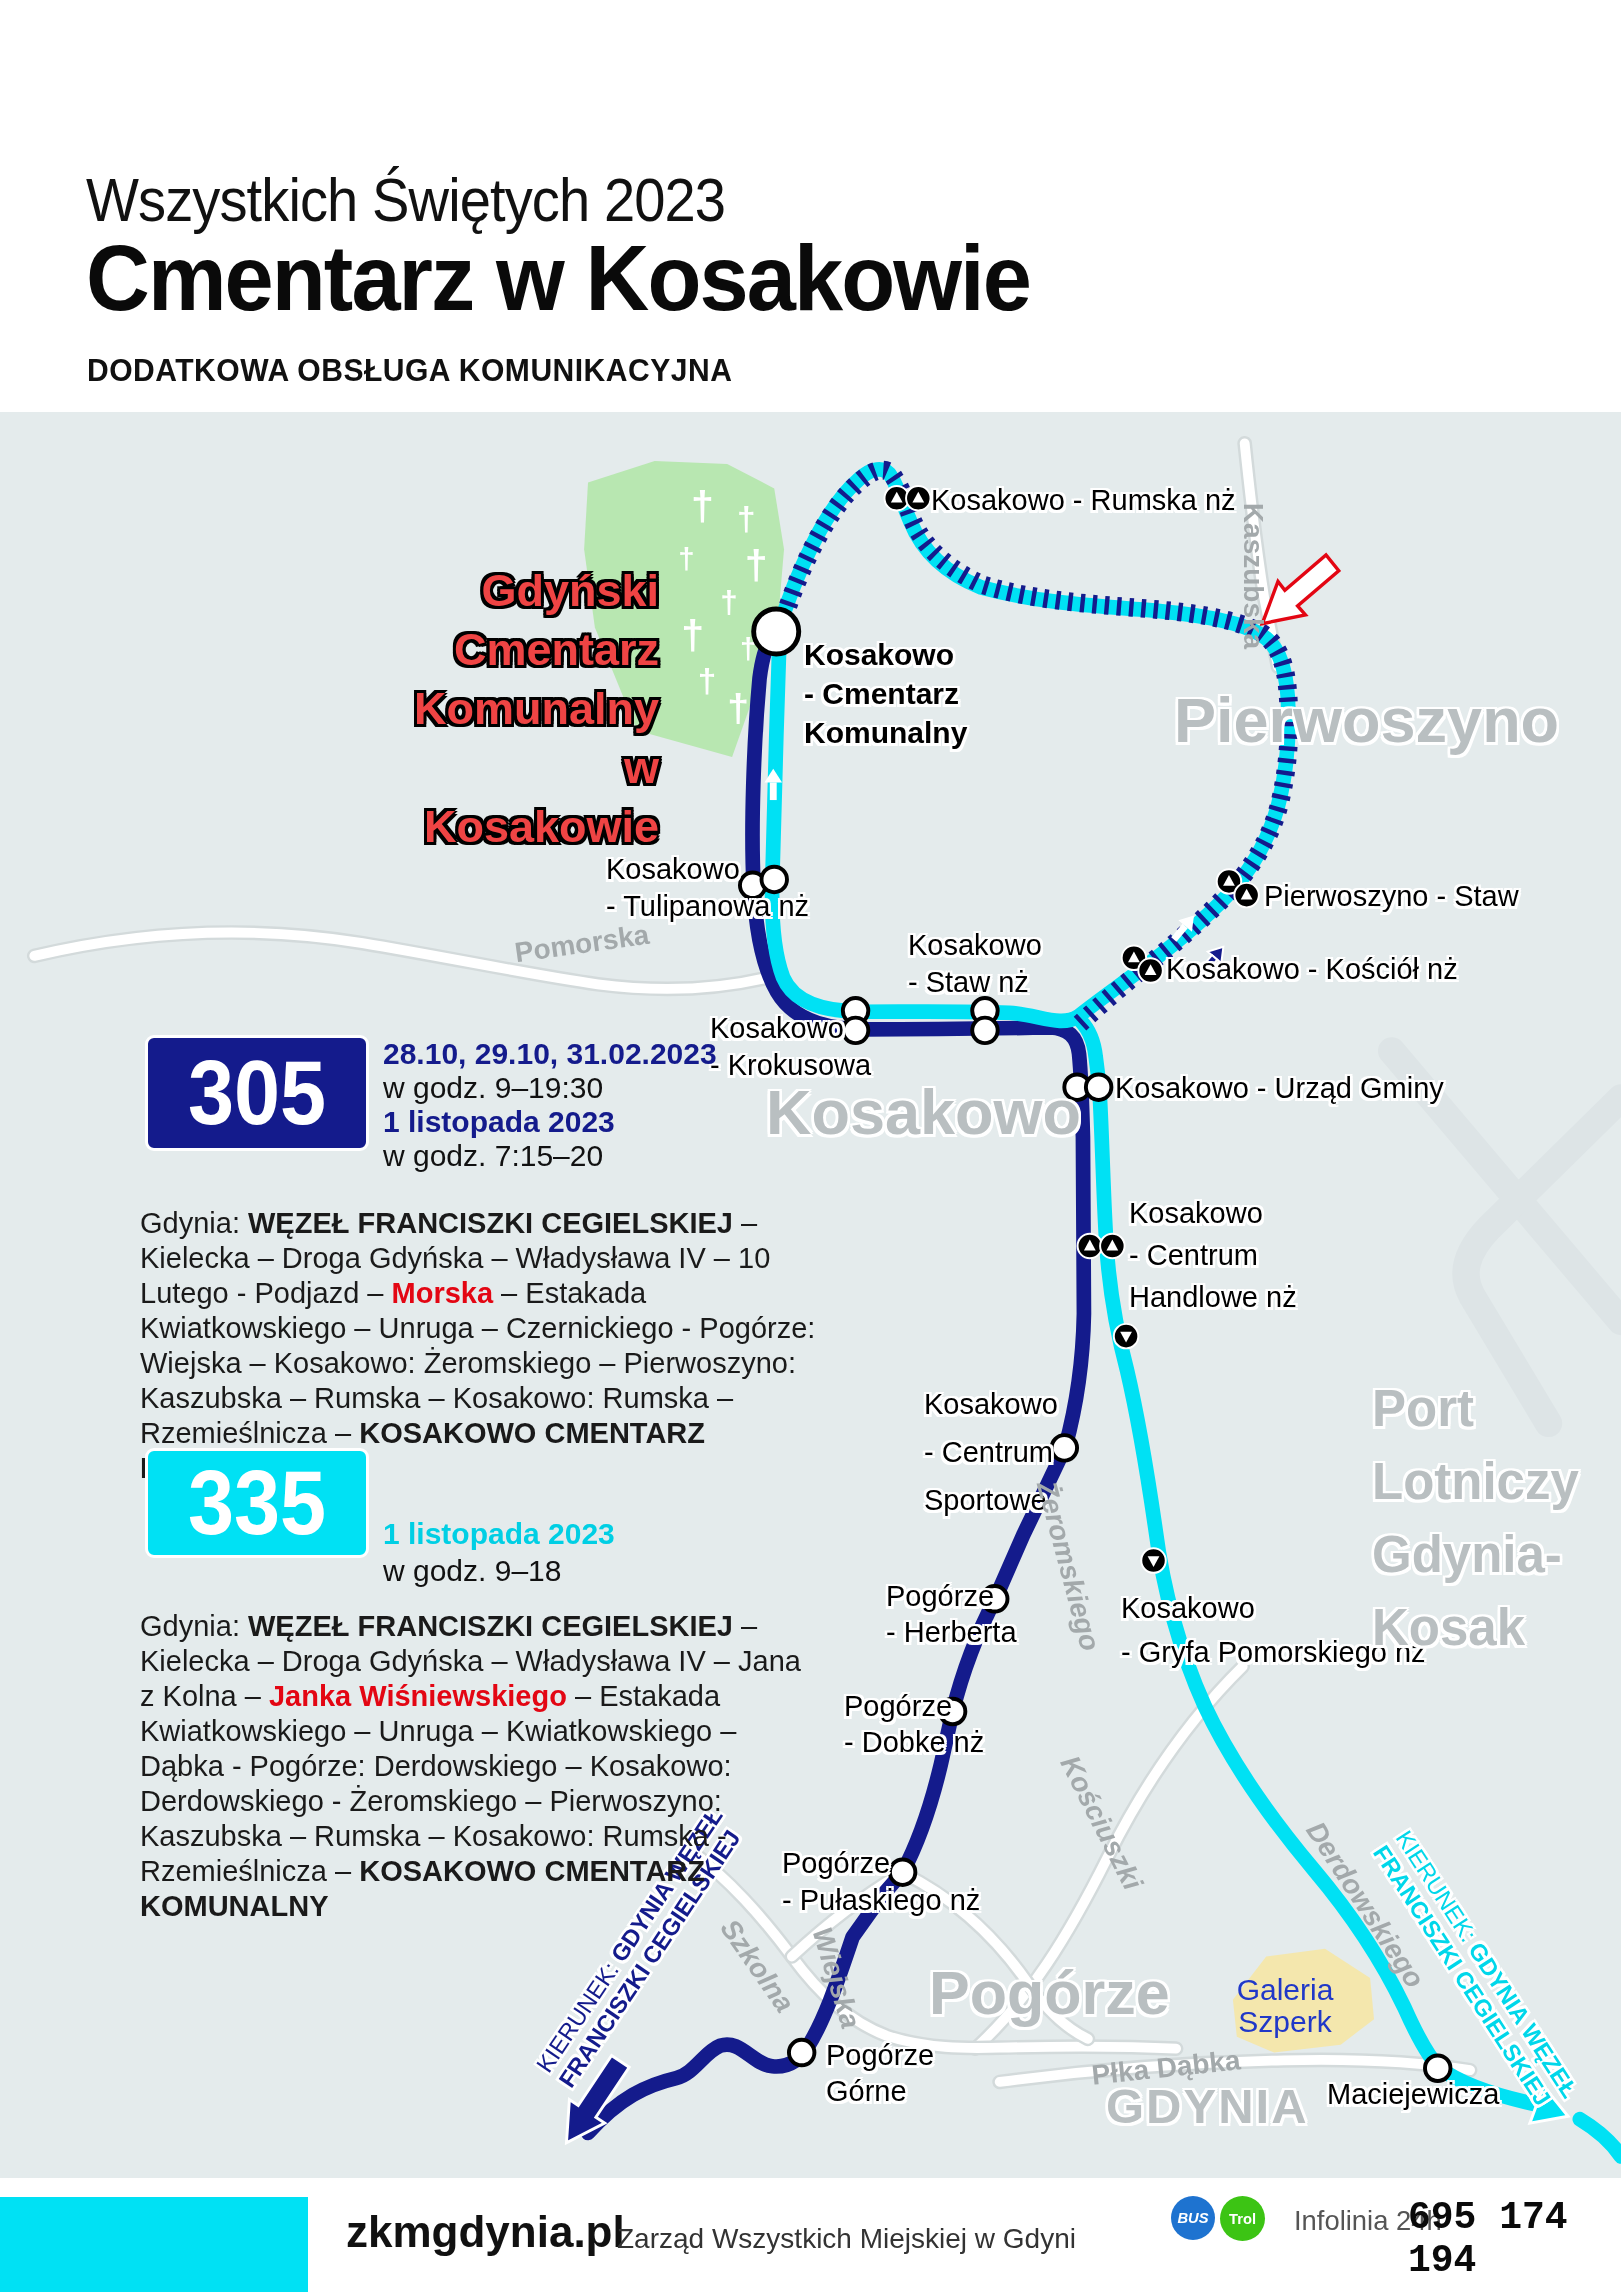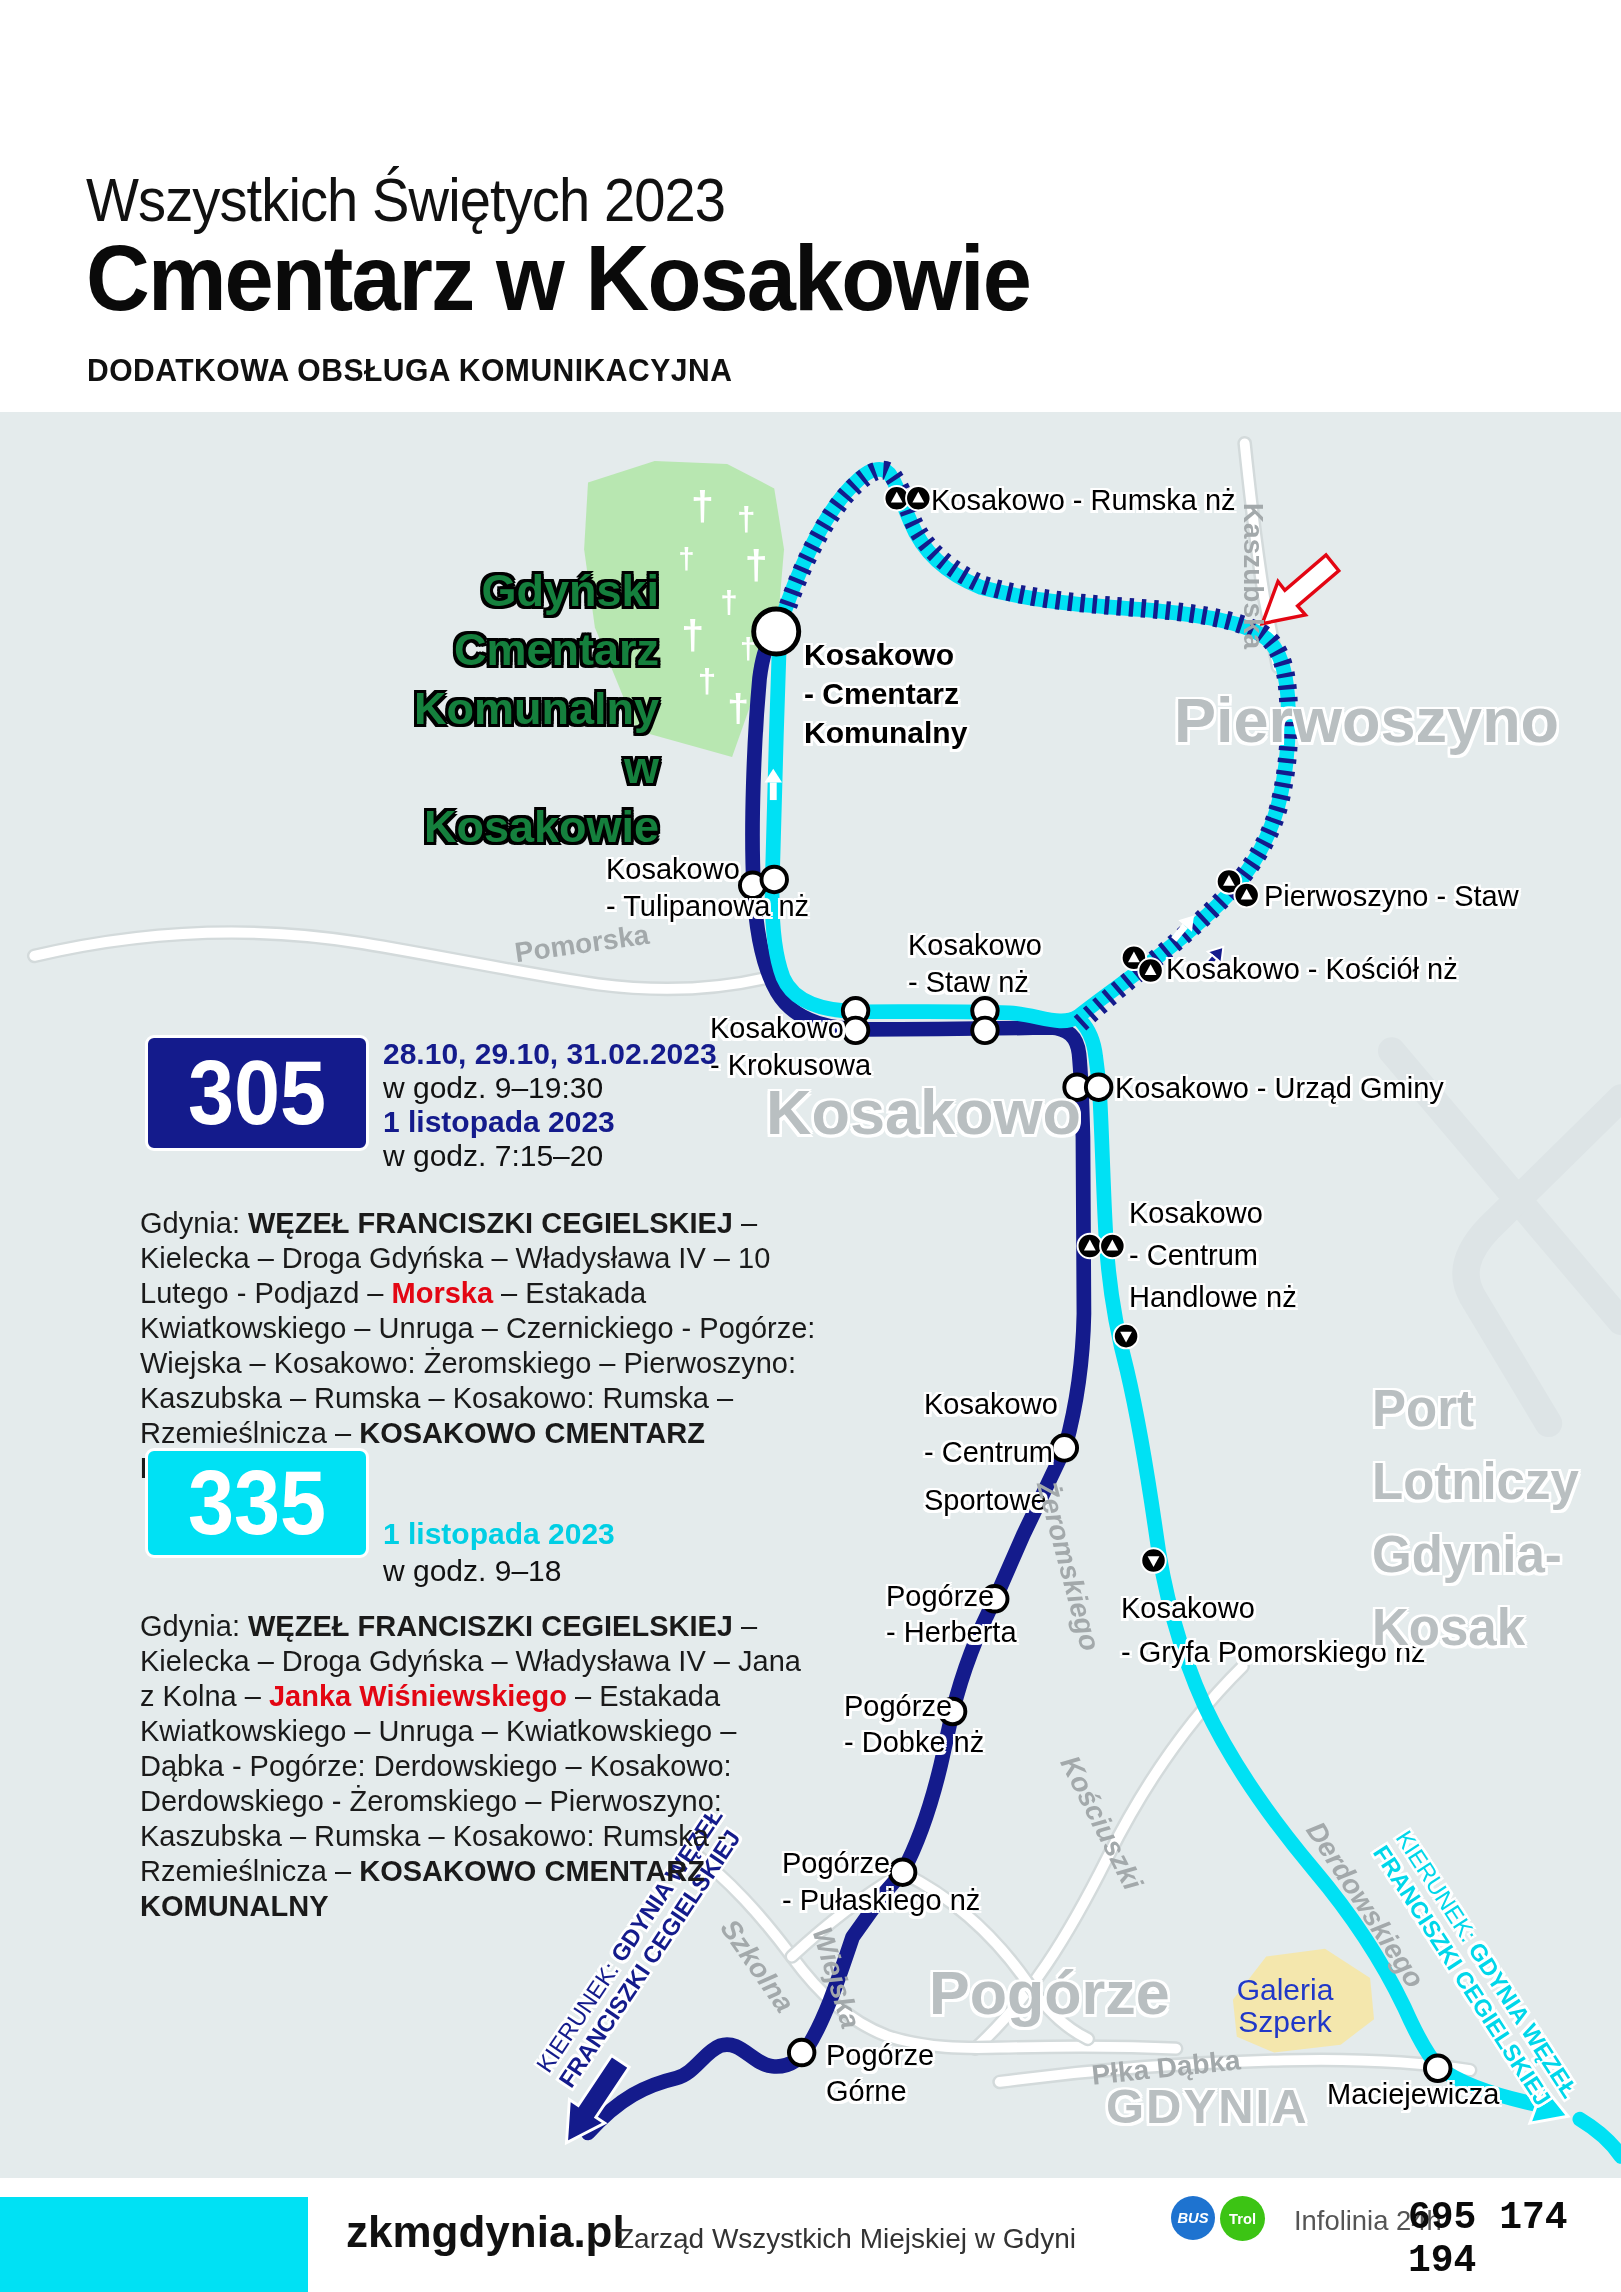--- a/index.html
+++ b/index.html
@@ -29,21 +29,21 @@
   .halo{text-shadow:-2.5px -2.5px 0 #fff,2.5px -2.5px 0 #fff,-2.5px 2.5px 0 #fff,2.5px 2.5px 0 #fff,
         -2.5px 0 0 #fff,2.5px 0 0 #fff,0 -2.5px 0 #fff,0 2.5px 0 #fff;}
   .halok{text-shadow:-2.9px -2.9px 0 #000,2.9px -2.9px 0 #000,-2.9px 2.9px 0 #000,2.9px 2.9px 0 #000,
         -2.9px 0 0 #000,2.9px 0 0 #000,0 -2.9px 0 #000,0 2.9px 0 #000;}
   .stoplbl{font-size:29px;line-height:37px;color:#000;white-space:pre-line;}
   .placelbl{font-weight:700;color:#b9bfc1;white-space:pre-line;}
   .streetlbl{font-size:28px;font-weight:700;color:#a3a9ab;white-space:nowrap;}
   .it{font-style:italic;}
   .warn{font-size:28px;line-height:30px;font-weight:700;color:#e30613;white-space:pre-line;}
   .cemname{width:265px;text-align:right;font-size:45px;line-height:59px;font-weight:700;
-           color:#15803d;white-space:pre-line;}
+           color:#ef4444;white-space:pre-line;}
   .termlbl{font-size:30px;line-height:39px;font-weight:700;color:#000;white-space:pre-line;}
   .dirlbl{font-size:23.5px;line-height:26.5px;text-align:center;white-space:nowrap;}
   .dirlbl b{font-weight:700;}
   
   .numbox{width:224px;border-radius:9px;border:3.9px solid #fff;box-sizing:border-box;
           display:flex;align-items:center;justify-content:center;}
   .numbox span{font-size:90px;font-weight:700;color:#fff;transform:scaleX(.92);}
   .b305{background:#141b8c;height:116px;}
   .b335{background:#00e1f4;height:110px;}
   .dates{font-size:30px;line-height:34px;color:#111;}

